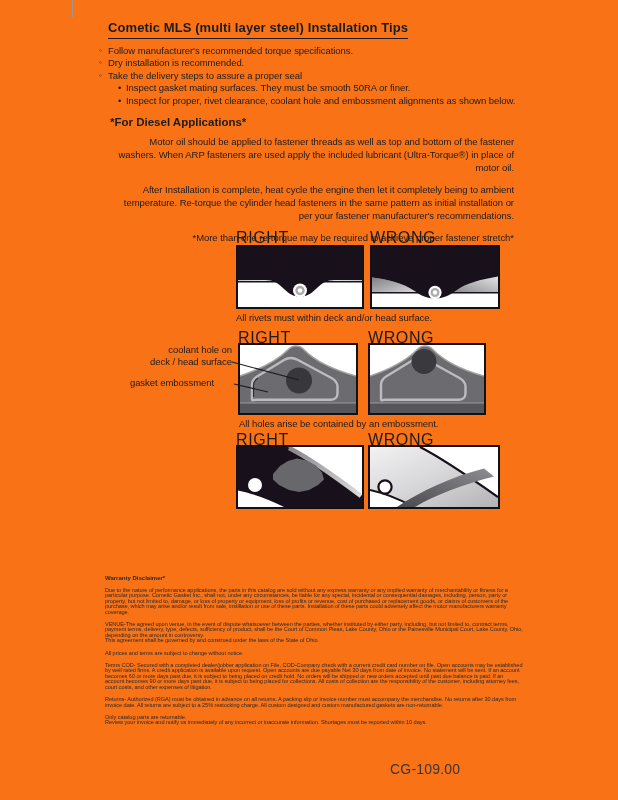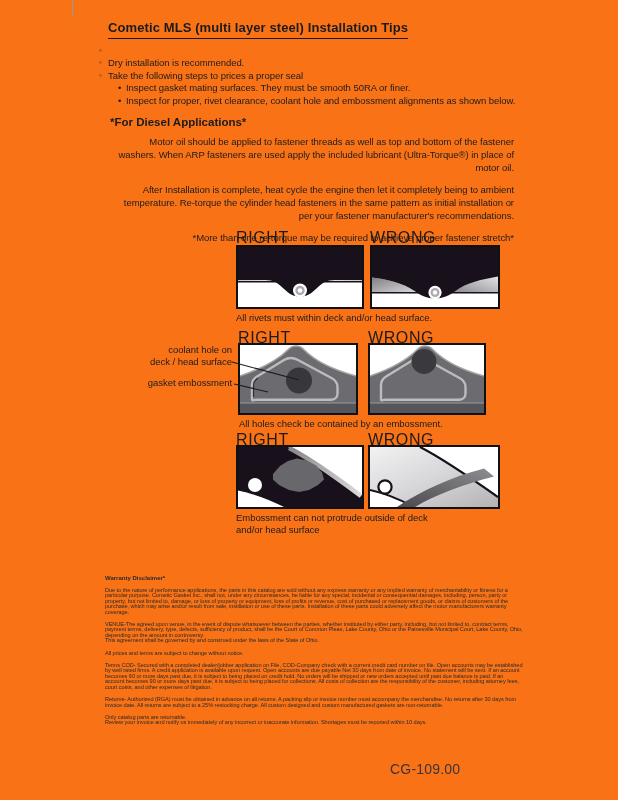--- a/index.html
+++ b/index.html
@@ -39,28 +39,29 @@
 
 <div id="page">
 
   <div id="cropmark" class="abs"></div>
 
   <div id="title" class="abs">Cometic MLS (multi layer steel) Installation Tips</div>
 
   <div id="tips" class="abs">
     <div class="b1">
         <span class="mk">◦</span>
+        <span>Follow manufacturer's recommended torque specifications.</span>
       </div>
     <div class="b1">
         <span class="mk">◦</span>
         <span>Dry installation is recommended.</span>
       </div>
     <div class="b1">
         <span class="mk">◦</span>
-        <span>Take the following steps to prices a proper seal</span>
+        <span>Take the delivery steps to assure a proper seal</span>
       </div>
     <div class="b2">
         <span class="mk">•</span>
         <span>Inspect gasket mating surfaces.  They must be smooth 50RA or finer.</span>
       </div>
     <div class="b2">
         <span class="mk">•</span>
         <span>Inspect for proper, rivet clearance, coolant hole and embossment alignments as shown below.</span>
       </div>
   </div>
@@ -125,21 +126,21 @@
     </svg>
   </div>
 
   <div class="abs caption" style="left:236px;top:312px;width:300px;">All rivets must within deck and/or head surface.</div>
 
   <div class="abs fig-h" style="left:238px;top:329px;width:120px;">RIGHT</div>
   <div class="abs fig-h" style="left:368px;top:329px;width:118px;">WRONG</div>
 
   <div class="abs annlabel" style="left:112px;top:344px;width:120px;">coolant hole on
 deck / head surface</div>
-  <div class="abs annlabel" style="left:112px;top:377px;width:120px;">gasket embossment</div>
+  <div class="abs annlabel" style="left:112px;top:377px;width:120px;text-align:center;">gasket embossment</div>
 
   <div class="abs panel" style="left:238px;top:343px;width:120px;height:72px;">
     <svg viewBox="0 0 116 68" preserveAspectRatio="none">
       <rect x="0" y="0" width="116" height="68" fill="#ffffff"></rect>
       <path d="M0,31 C19,24.5 36,17 48,4.7 C51,1.7 53,1 56,1 C59,1 61.5,1.9 64,4.7 C77,18 96,25.5 116,31 L116,68 H0 Z" fill="#6c6c70"></path>
       <path d="M0,31 C19,24.5 36,17 48,4.7 C51,1.7 53,1 56,1 C59,1 61.5,1.9 64,4.7 C77,18 96,25.5 116,31" fill="none" stroke="#a3a3a6" stroke-width="1.5"></path>
       <rect x="0" y="58" width="116" height="10" fill="#56565a"></rect>
       <line x1="0" y1="58" x2="116" y2="58" stroke="#9a9a9d" stroke-width="1"></line>
       <path d="M12,54.5 L12,40 C12,36.2 14,33.3 17.5,31.2 L44,15 C48.5,12.3 53,12.3 57.5,14.8 L91.5,33 C95.5,35.2 97.5,38.2 97.5,42 L97.5,48.5 C97.5,52.5 94.5,54.8 90.5,54.8 L16,54.8 C13.5,54.8 12,56 12,54.5 Z" fill="none" stroke="#bcbcbe" stroke-width="2.4"></path>
       <path d="M13.5,52 L13.5,40.5 C13.5,37.5 15,35 18,33" fill="none" stroke="#2e2e31" stroke-width="1.2"></path>
@@ -157,21 +158,21 @@
       <path d="M11,54.5 L11,40 C11,36.2 13,33.3 16.5,31.2 L43,15 C47.5,12.3 52,12.3 56.5,14.8 L89.5,33 C93.5,35.2 95.5,38.2 95.5,42 L95.5,48.5 C95.5,52.5 92.5,54.8 88.5,54.8 L15,54.8 C12.5,54.8 11,56 11,54.5 Z" fill="none" stroke="#bcbcbe" stroke-width="2.4"></path>
       <circle cx="54" cy="16.5" r="12.5" fill="#3a3a3e"></circle>
     </svg>
   </div>
 
   <svg class="abs" style="left:228px;top:356px;" width="78" height="42">
     <line x1="4" y1="6" x2="71" y2="24" stroke="#1b1b1d" stroke-width="1.1"></line>
     <line x1="6" y1="28" x2="40" y2="36" stroke="#1b1b1d" stroke-width="1.1"></line>
   </svg>
 
-  <div class="abs caption" style="left:239px;top:418px;width:300px;">All holes check be contained by an embossment.</div>
+  <div class="abs caption" style="left:239px;top:418px;width:300px;">All holes arise be contained by an embossment.</div>
 
   <div class="abs fig-h" style="left:236px;top:431px;width:128px;">RIGHT</div>
   <div class="abs fig-h" style="left:368px;top:431px;width:132px;">WRONG</div>
 
   <div class="abs panel" style="left:236px;top:445px;width:128px;height:64px;">
     <svg viewBox="0 0 124 60" preserveAspectRatio="none">
       <defs>
         <linearGradient id="g3a" x1="0" y1="0" x2="1" y2="1">
             <stop offset="0" stop-color="#87878a"></stop>
             <stop offset="1" stop-color="#dddddf"></stop>
@@ -200,22 +201,20 @@
       </defs>
       <rect x="0" y="0" width="128" height="60" fill="#ffffff"></rect>
       <path d="M50,0 C70,10 98,29 128,50 L128,60 H44 C29,52 14,46 0,43 L0,0 Z" fill="url(#g3b)"></path>
       <path d="M50,0 C70,10 98,29 128,50" fill="none" stroke="#18101a" stroke-width="2.2"></path>
       <path d="M0,43 C14,46 29,52 44,60" fill="none" stroke="#18101a" stroke-width="1.8"></path>
       <path d="M27,60 C51,44 81,30 114,21.5 L124,29.5 C93,37.5 65,48 45,60 Z" fill="url(#g3c)"></path>
       <circle cx="15" cy="40" r="6.6" fill="#ffffff" stroke="#18101a" stroke-width="2.2"></circle>
     </svg>
   </div>
 
-  <div class="abs caption" style="left:236px;top:512px;width:300px;">Embossment can not protrude outside of deck
-and/or head surface</div>
 
   <div id="legal" class="abs">
     <div class="lh">Warranty Disclaimer*</div>
     <p>Due to the nature of performance applications, the parts in this catalog are sold without any express warranty or any implied warranty of merchantability or fitness for a particular purpose.  Cometic Gasket Inc., shall not, under any circumstances, be liable for any special, incidental or consequential damages, including, person, party or property, but not limited to, damage, or loss of property or equipment, loss of profits or revenue, cost of purchased or replacement goods, or claims of customers of the purchase, which may arise and/or result from sale, instillation or use of these parts.  Installation of these parts could adversely affect the motor manufacturers warranty coverage.</p>
     <p>VENUE-The agreed upon venue, in the event of dispute whatsoever between the parties, whether instituted by either party, including, but not limited to, contract terms, payment terms, delivery, type, defects, sufficiency of product, shall be the Court of Common Pleas, Lake County, Ohio or the Painesville Municipal Court, Lake County, Ohio, depending on the amount in controversy.
 This agreement shall be governed by and construed under the laws of the State of Ohio.</p>
     <p>All prices and terms are subject to change without notice.</p>
     <p>Terms COD- Secured with a completed dealer/jobber application on File, COD-Company check with a current credit card number on file.  Open accounts may be established by well rated firms.  A credit application is available upon request.  Open accounts are due payable Net 30 days from date of invoice.  No statement will be sent.  If an account becomes 60 or more days past due, it is subject to being placed on credit hold.  No orders will be shipped or new orders accepted until past due balance is paid.  If an account becomes 90 or more days past due, it is subject to being placed for collections.  All costs of collection are the responsibility of the customer, including attorney fees, court costs, and other expenses of litigation.</p>
     <p>Returns- Authorized (RGA) must be obtained in advance on all returns.  A packing slip or invoice number must accompany the merchandise.  No returns after 30 days from invoice date.  All returns are subject to a 25% restocking charge.  All custom designed and custom manufactured gaskets are non-returnable.</p>
     <p>Only catalog parts are returnable.

